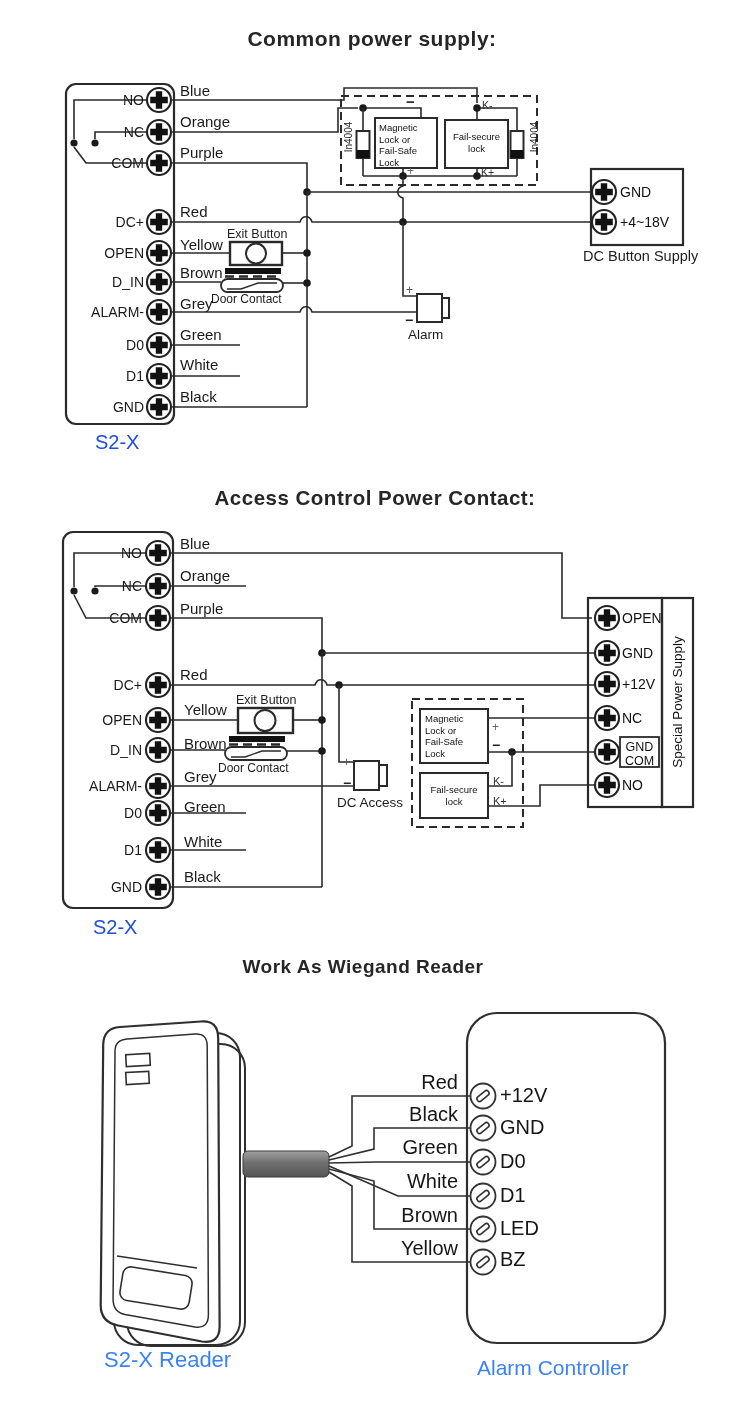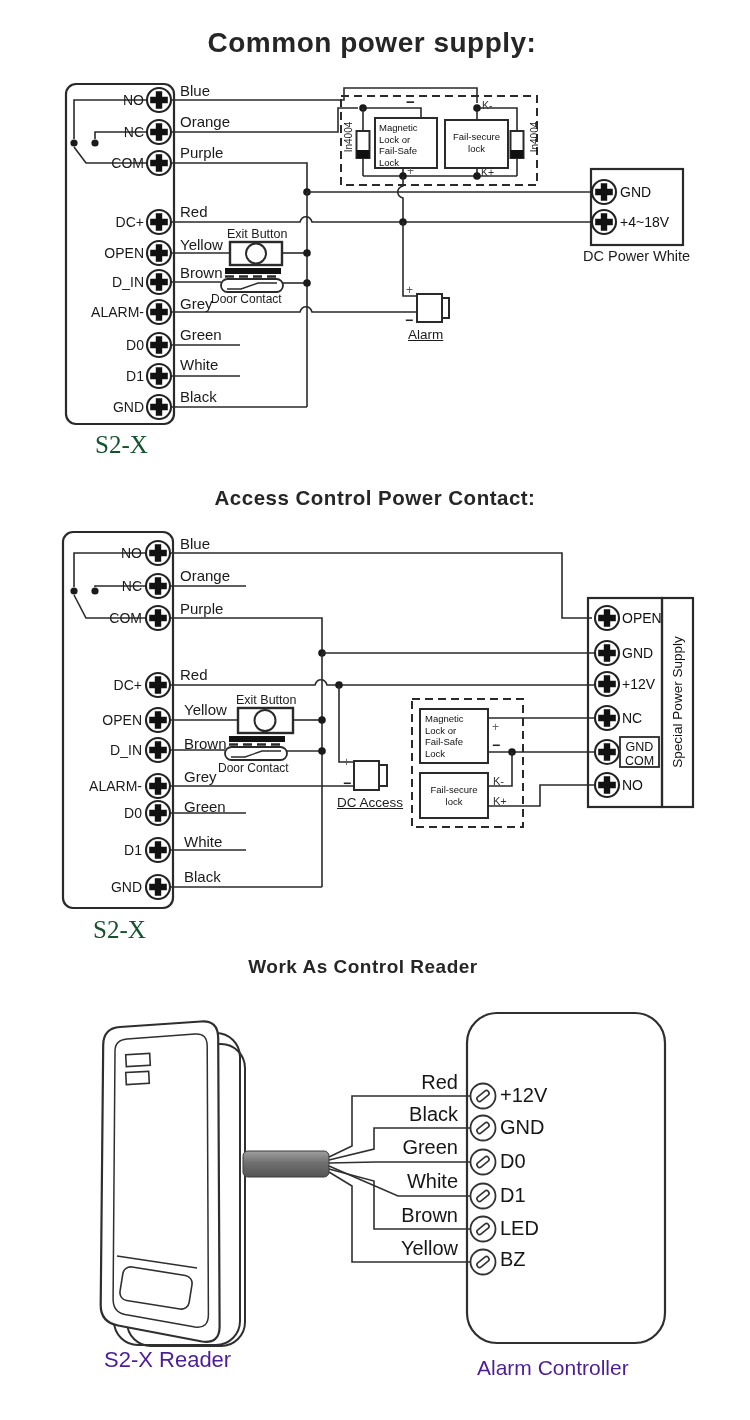--- a/index.html
+++ b/index.html
@@ -5,32 +5,32 @@
   html,body{margin:0;padding:0;}
   body{
     width:750px;height:1420px;position:relative;background:#ffffff;
     font-family:"Liberation Sans",sans-serif;color:#1c1c1c;overflow:hidden;
   }
   .abs{position:absolute;}
   svg.art{position:absolute;left:0;top:0;}
   .title{font-weight:bold;color:#262626;text-align:center;letter-spacing:.5px;}
   .tlabel{font-size:14px;line-height:1;text-align:right;width:80px;color:#1a1a1a;}
   .wlabel{font-size:15px;line-height:1;color:#1a1a1a;}
-  .caption{font-size:13.5px;line-height:1;text-decoration:underline;}
-  .devlabel{font-size:25px;line-height:1;color:#14532d;font-family:Liberation Serif, serif;}
+  .caption{font-size:13.5px;line-height:1;}
+  .devlabel{font-size:20px;line-height:1;color:#1d4ed8;}
   .smalllab{font-size:12px;line-height:1;}
   .locktext{font-size:9.5px;line-height:1.22;white-space:pre-line;color:#111;}
   .psulabel{font-size:14px;line-height:1;color:#111;}
   .tinylab{font-size:10.5px;line-height:1;color:#333;}
   .sign{font-size:14px;font-weight:bold;line-height:1;color:#222;}
   .signlight{font-size:12px;line-height:1;color:#666;}
   .rot{transform:translate(-50%,-50%) rotate(-90deg);white-space:nowrap;}
   .bigwire{font-size:20px;line-height:1;color:#161616;text-align:right;}
   .bigterm{font-size:20px;line-height:1;color:#161616;}
-  .botcap{line-height:1;color:#4c1d95;}
+  .botcap{line-height:1;color:#3b82f6;}
   .gndcom{font-size:12.5px;line-height:1.15;white-space:pre-line;text-align:center;color:#111;}
 </style>
 </head>
 <body>
 
 <svg class="art" width="750" height="1420" viewBox="0 0 750 1420">
   <defs>
     <g id="screwP">
       <circle r="12" fill="#fff" stroke="#222" stroke-width="2.1"></circle>
       <path d="M-3.2,-8.8 h6.4 v5.6 h5.6 v6.4 h-5.6 v5.6 h-6.4 v-5.6 h-5.6 v-6.4 h5.6 z" fill="#111" stroke="none"></path>
@@ -244,21 +244,21 @@
       <use href="#screwS" x="483" y="1096"></use>
         <use href="#screwS" x="483" y="1128"></use>
       <use href="#screwS" x="483" y="1162"></use>
         <use href="#screwS" x="483" y="1196"></use>
       <use href="#screwS" x="483" y="1229"></use>
         <use href="#screwS" x="483" y="1262"></use>
     </g>
   </g>
 </svg>
 
-<div class="abs title" style="left:0;top:27;width:744px;font-size:28px;left:0px;top:27px">Common power supply:</div>
+<div class="abs title" style="left:0;top:27;width:744px;font-size:21px;left:0px;top:27px">Common power supply:</div>
 
 <div class="abs tlabel" style="left:64px;top:93px">NO</div>
 <div class="abs tlabel" style="left:64px;top:125px">NC</div>
 <div class="abs tlabel" style="left:64px;top:156px">COM</div>
 <div class="abs tlabel" style="left:64px;top:215px">DC+</div>
 <div class="abs tlabel" style="left:64px;top:246px">OPEN</div>
 <div class="abs tlabel" style="left:64px;top:275px">D_IN</div>
 <div class="abs tlabel" style="left:64px;top:305px">ALARM-</div>
 <div class="abs tlabel" style="left:64px;top:338px">D0</div>
 <div class="abs tlabel" style="left:64px;top:369px">D1</div>
@@ -290,21 +290,21 @@
 Lock</div>
 <div class="abs locktext" style="left:445px;top:131px;width:63px;text-align:center">Fail-secure
 lock</div>
 
 <div class="abs signlight" style="left:406px;top:284px;color:#555">+</div>
 <div class="abs sign" style="left:405px;top:313px">−</div>
 <div class="abs caption" style="left:408px;top:328px">Alarm</div>
 
 <div class="abs psulabel" style="left:620px;top:185px">GND</div>
 <div class="abs psulabel" style="left:620px;top:215px">+4~18V</div>
-<div class="abs" style="left:583px;top:249px;font-size:14.5px;line-height:1">DC Power White</div>
+<div class="abs" style="left:583px;top:249px;font-size:14.5px;line-height:1">DC Button Supply</div>
 
 <div class="abs devlabel" style="left:95px;top:432px">S2-X</div>
 
 <div class="abs title" style="left:0px;top:486px;width:750px;font-size:20.5px">Access Control Power Contact:</div>
 
 <div class="abs tlabel" style="left:62px;top:546px">NO</div>
 <div class="abs tlabel" style="left:62px;top:579px">NC</div>
 <div class="abs tlabel" style="left:62px;top:611px">COM</div>
 <div class="abs tlabel" style="left:62px;top:678px">DC+</div>
 <div class="abs tlabel" style="left:62px;top:713px">OPEN</div>
@@ -347,21 +347,21 @@
 <div class="abs psulabel" style="left:622px;top:646px">GND</div>
 <div class="abs psulabel" style="left:622px;top:677px">+12V</div>
 <div class="abs psulabel" style="left:622px;top:711px">NC</div>
 <div class="abs gndcom" style="left:621px;top:740px;width:37px">GND
 COM</div>
 <div class="abs psulabel" style="left:622px;top:778px">NO</div>
 <div class="abs rot" style="left:677px;top:702px;font-size:13.5px;color:#111">Special Power Supply</div>
 
 <div class="abs devlabel" style="left:93px;top:917px">S2-X</div>
 
-<div class="abs title" style="left:0px;top:956px;width:726px;font-size:19px">Work As Control Reader</div>
+<div class="abs title" style="left:0px;top:956px;width:726px;font-size:19px">Work As Wiegand Reader</div>
 
 <div class="abs bigwire" style="right:292px;top:1072px">Red</div>
 <div class="abs bigwire" style="right:292px;top:1104px">Black</div>
 <div class="abs bigwire" style="right:292px;top:1137px">Green</div>
 <div class="abs bigwire" style="right:292px;top:1171px">White</div>
 <div class="abs bigwire" style="right:292px;top:1205px">Brown</div>
 <div class="abs bigwire" style="right:292px;top:1238px">Yellow</div>
 
 <div class="abs bigterm" style="left:500px;top:1085px">+12V</div>
 <div class="abs bigterm" style="left:500px;top:1117px">GND</div>

